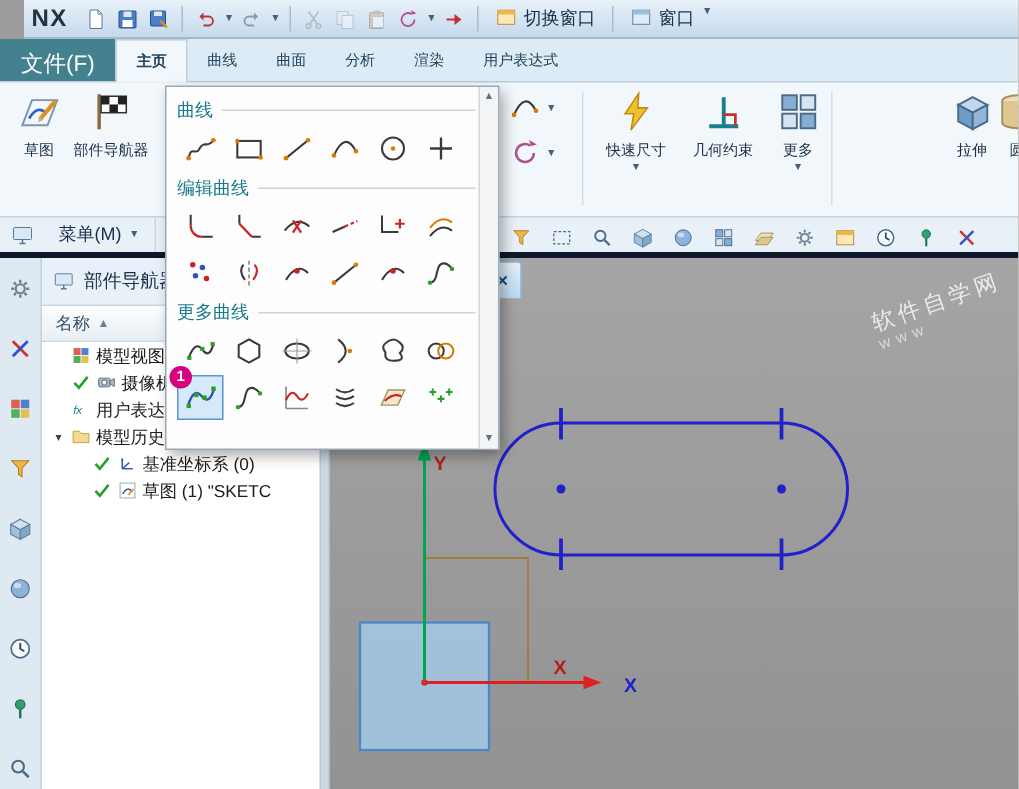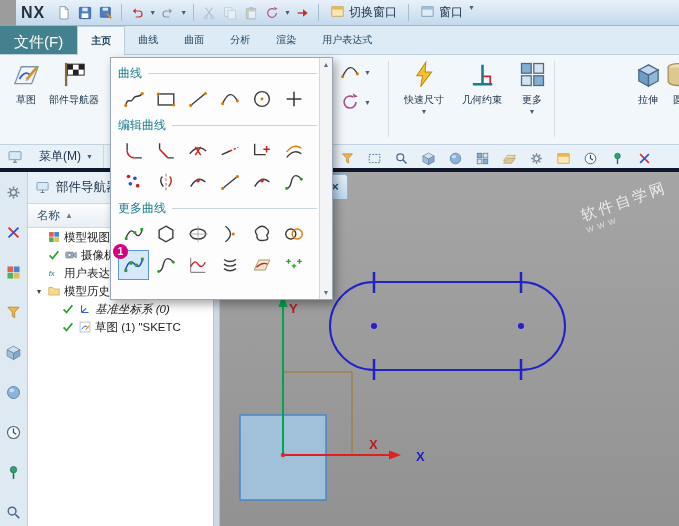--- a/index.html
+++ b/index.html
@@ -661,21 +661,21 @@
           </svg>
           <span class="nav-label">用户表达式</span>
         </div>
         <div class="nav-row" style="padding-left: 6px;">
           <span class="expander">▾</span>
           <svg viewBox="0 0 24 24">
             <use href="#sym-histfolder"></use>
           </svg>
           <span class="nav-label">模型历史</span>
         </div>
-        <div class="nav-row" style="padding-left: 20px; font-style: italic;">
+        <div class="nav-row" style="padding-left: 20px;">
           <span class="expander"></span>
           <svg viewBox="0 0 24 24">
             <use href="#sym-check"></use>
           </svg>
           <svg viewBox="0 0 24 24">
             <use href="#sym-csys"></use>
           </svg>
           <span class="nav-label">基准坐标系 (0)</span>
         </div>
         <div class="nav-row" style="padding-left: 20px;">

